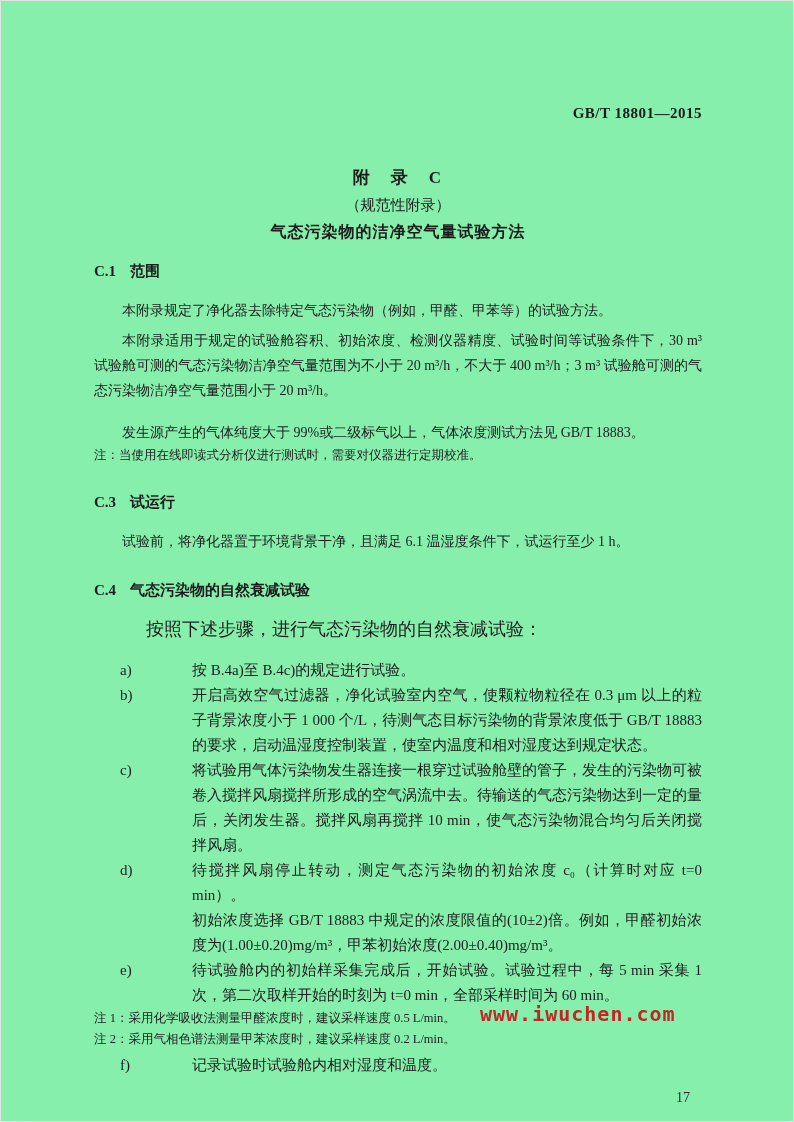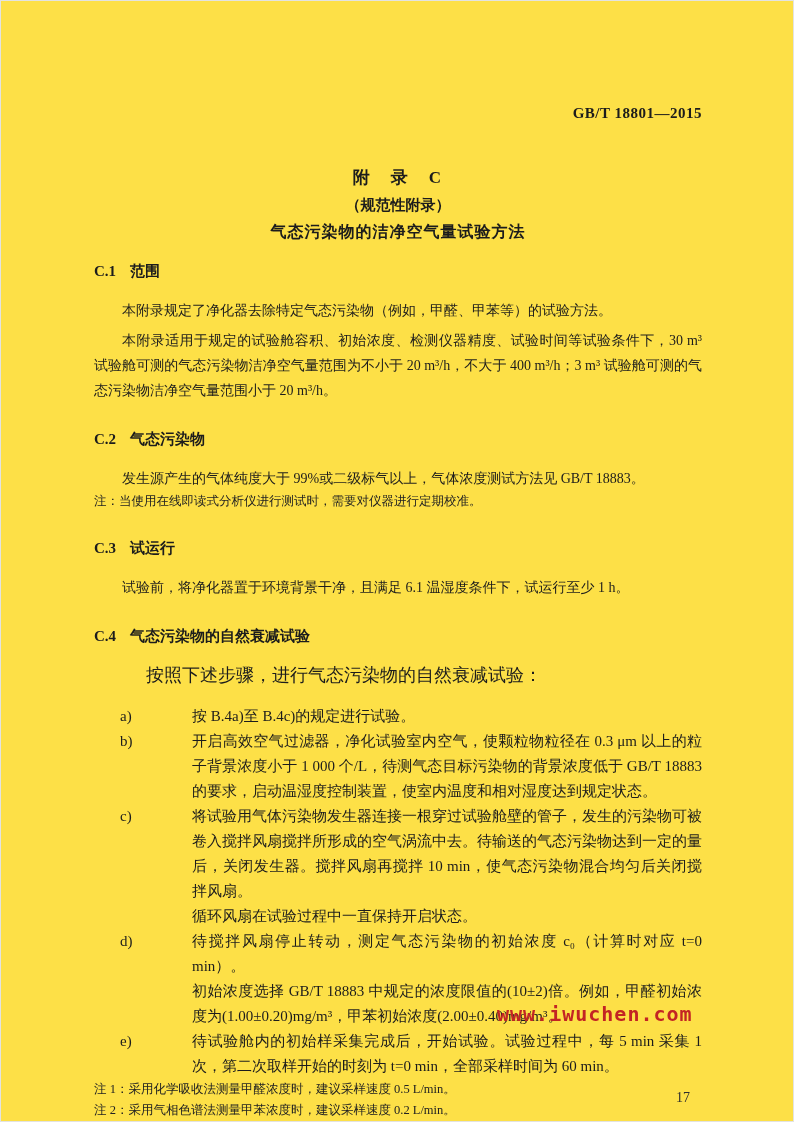--- a/index.html
+++ b/index.html
@@ -5,21 +5,21 @@
   html, body {
     margin: 0;
     padding: 0;
     background: #ffffff;
   }
   .page {
     position: relative;
     width: 794px;
     height: 1122px;
     box-sizing: border-box;
-    background: #fde047;
+    background: #86efac;
     border: 1px solid #e3e3e1;
     font-family: "Liberation Serif", "DejaVu Serif", serif;
     color: #1c1c1c;
     overflow: hidden;
   }
   .content {
     position: absolute;
     left: 93px;
     top: 0;
     width: 608px;
@@ -34,21 +34,21 @@
   .apx-title {
     margin-top: 44px;
     text-align: center;
     font-weight: bold;
     font-size: 17px;
     letter-spacing: 2px;
   }
   .apx-subtitle {
     margin-top: 7px;
     text-align: center;
-    font-weight: bold;
+    font-weight: normal;
     font-size: 15px;
   }
   .apx-heading {
     margin-top: 7px;
     text-align: center;
     font-weight: bold;
     font-size: 16px;
     letter-spacing: 1px;
   }
   .sec-heading {
@@ -99,21 +99,21 @@
   }
   .intro-p {
     margin: 16px;
     margin-top: 17px;
     font-size: 18px;
     line-height: 25px;
     text-indent: 2em;
   }
   .watermark {
     position: absolute;
-    left: 496px;
+    left: 479px;
     top: 1001px;
     font-family: "DejaVu Sans Mono", "Liberation Mono", monospace;
     font-weight: bold;
     font-size: 20px;
     letter-spacing: 1px;
   }
   .page-number {
     position: absolute;
     right: 103px;
     top: 1089px;
@@ -132,23 +132,20 @@
     <div class="apx-title">附　录　C</div>
     <div class="apx-subtitle">（规范性附录）</div>
     <div class="apx-heading">气态污染物的洁净空气量试验方法</div>
 
     <div class="sec-heading first">
       <span class="sec-num">C.1</span><span>范围</span>
     </div>
     <p class="body-p">本附录规定了净化器去除特定气态污染物（例如，甲醛、甲苯等）的试验方法。</p>
     <p class="body-p follow">本附录适用于规定的试验舱容积、初始浓度、检测仪器精度、试验时间等试验条件下，30 m³ 试验舱可测的气态污染物洁净空气量范围为不小于 20 m³/h，不大于 400 m³/h；3 m³ 试验舱可测的气态污染物洁净空气量范围小于 20 m³/h。</p>
 
-    <div class="sec-heading">
-      <span class="sec-num">C.2</span><span>气态污染物</span>
-    </div>
     <p class="body-p">发生源产生的气体纯度大于 99%或二级标气以上，气体浓度测试方法见 GB/T 18883。</p>
     <div class="note">注：当使用在线即读式分析仪进行测试时，需要对仪器进行定期校准。</div>
 
     <div class="sec-heading">
       <span class="sec-num">C.3</span><span>试运行</span>
     </div>
     <p class="body-p">试验前，将净化器置于环境背景干净，且满足 6.1 温湿度条件下，试运行至少 1 h。</p>
 
     <div class="sec-heading">
       <span class="sec-num">C.4</span><span>气态污染物的自然衰减试验</span>
@@ -161,21 +158,20 @@
         <div class="li-body">按 B.4a)至 B.4c)的规定进行试验。</div>
       </div>
       <div class="li">
         <span class="li-label">b)</span>
         <div class="li-body">开启高效空气过滤器，净化试验室内空气，使颗粒物粒径在 0.3 μm 以上的粒子背景浓度小于 1 000 个/L，待测气态目标污染物的背景浓度低于 GB/T 18883 的要求，启动温湿度控制装置，使室内温度和相对湿度达到规定状态。</div>
       </div>
       <div class="li">
         <span class="li-label">c)</span>
         <div class="li-body">
           <div>将试验用气体污染物发生器连接一根穿过试验舱壁的管子，发生的污染物可被卷入搅拌风扇搅拌所形成的空气涡流中去。待输送的气态污染物达到一定的量后，关闭发生器。搅拌风扇再搅拌 10 min，使气态污染物混合均匀后关闭搅拌风扇。</div>
-          <div>循环风扇在试验过程中一直保持开启状态。</div>
         </div>
       </div>
       <div class="li">
         <span class="li-label">d)</span>
         <div class="li-body">
           <div>待搅拌风扇停止转动，测定气态污染物的初始浓度 c₀（计算时对应 t=0 min）。</div>
           <div>初始浓度选择 GB/T 18883 中规定的浓度限值的(10±2)倍。例如，甲醛初始浓度为(1.00±0.20)mg/m³，甲苯初始浓度(2.00±0.40)mg/m³。</div>
         </div>
       </div>
       <div class="li">

